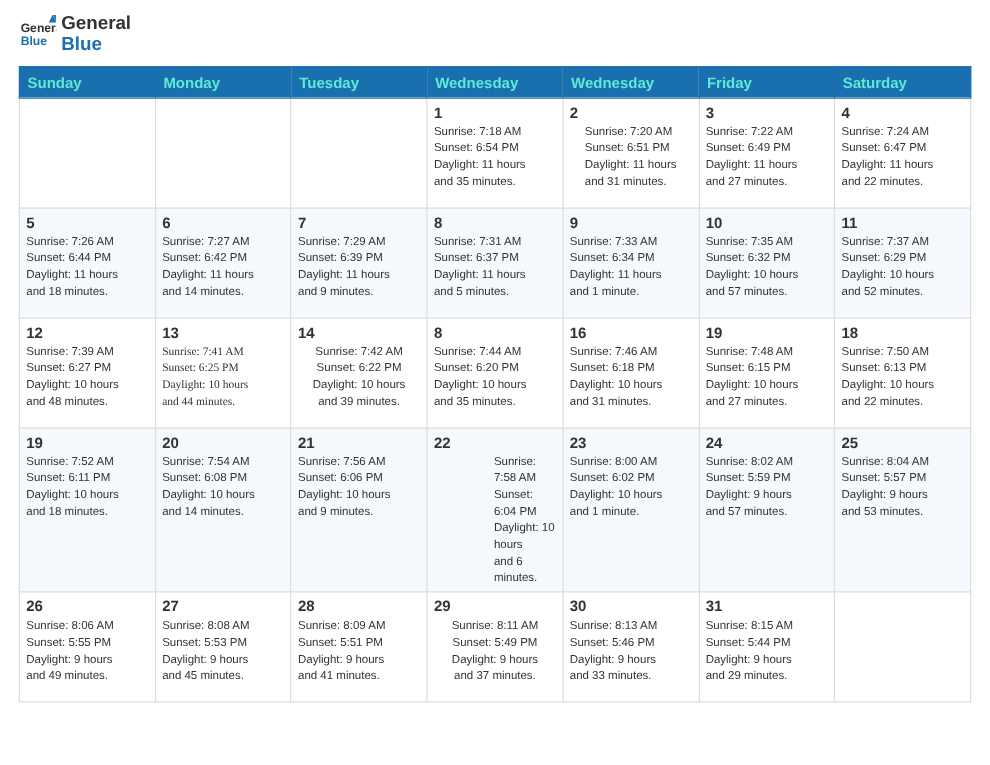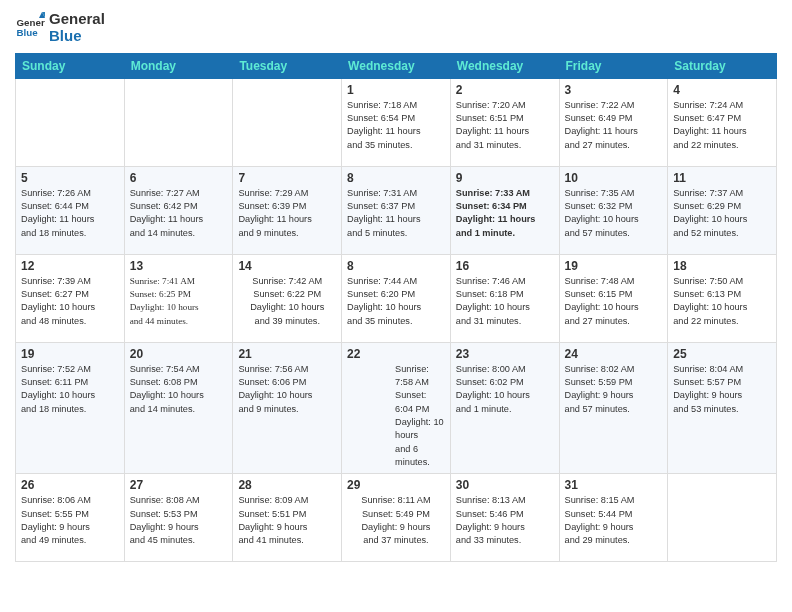--- a/index.html
+++ b/index.html
@@ -126,21 +126,21 @@
           <td class="empty-cell"></td>
           <td>
             <span class="day-num">1</span>
             <div class="day-info" style="white-space: pre-line;">Sunrise: 7:18 AM
 Sunset: 6:54 PM
 Daylight: 11 hours
 and 35 minutes.</div>
           </td>
           <td>
             <span class="day-num">2</span>
-            <div class="day-info" style="white-space: pre-line;">Sunrise: 7:20 AM
+            <div class="day-info" style="white-space: pre-line; margin-left: 12px;">Sunrise: 7:20 AM
 Sunset: 6:51 PM
 Daylight: 11 hours
 and 31 minutes.</div>
           </td>
           <td>
             <span class="day-num">3</span>
             <div class="day-info" style="white-space: pre-line;">Sunrise: 7:22 AM
 Sunset: 6:49 PM
 Daylight: 11 hours
 and 27 minutes.</div>
@@ -177,21 +177,21 @@
           </td>
           <td>
             <span class="day-num">8</span>
             <div class="day-info" style="white-space: pre-line;">Sunrise: 7:31 AM
 Sunset: 6:37 PM
 Daylight: 11 hours
 and 5 minutes.</div>
           </td>
           <td>
             <span class="day-num">9</span>
-            <div class="day-info" style="white-space: pre-line; font-weight: bold;">Sunrise: 7:33 AM
+            <div class="day-info" style="white-space: pre-line;">Sunrise: 7:33 AM
 Sunset: 6:34 PM
 Daylight: 11 hours
 and 1 minute.</div>
           </td>
           <td>
             <span class="day-num">10</span>
             <div class="day-info" style="white-space: pre-line;">Sunrise: 7:35 AM
 Sunset: 6:32 PM
 Daylight: 10 hours
 and 57 minutes.</div>

